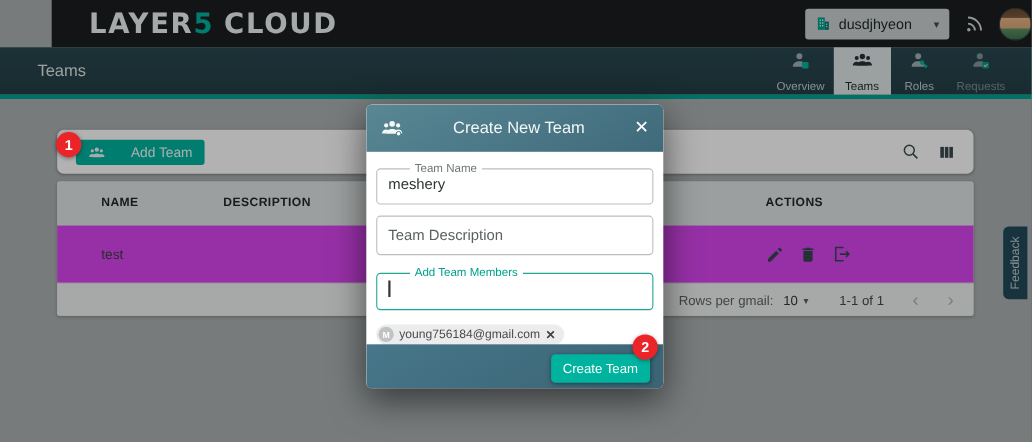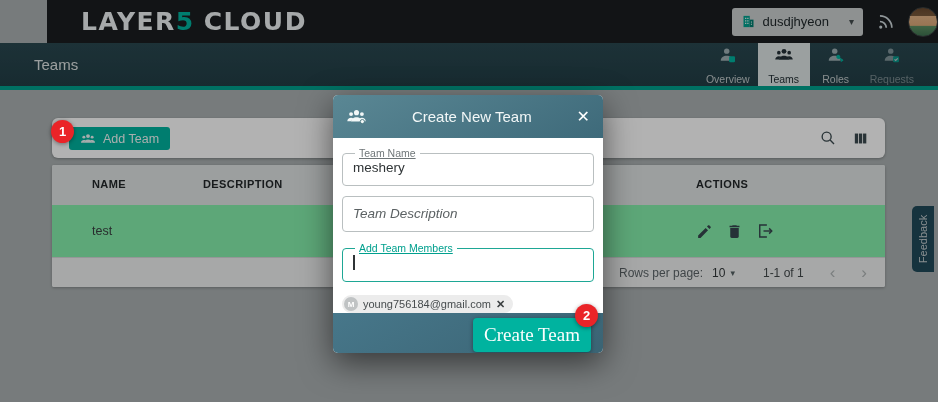--- a/index.html
+++ b/index.html
@@ -52,33 +52,33 @@
   .tab-icon { height:20px; display:flex; align-items:flex-end; }
 
   
   .toolbar-card {
     position:absolute; left:52px; top:118px; width:833px; height:40px;
     background:#ffffff; border-radius:6px; box-shadow:0 1px 3px rgba(0,0,0,0.28);
   }
   .add-team-btn {
     position:absolute; left:17px; top:9px; height:23px; border:none; cursor:pointer;
     background:#00b39f; color:#f3faf9; font-size:12.5px; font-family:inherit;
-    border-radius:3px; display:flex; align-items:center; gap:7px; padding:0 11px;
+    border-radius:3px; display:flex; align-items:center; gap:23px; padding:0 11px;
   }
   .toolbar-icons { position:absolute; right:16px; top:0; height:40px; display:flex; align-items:center; gap:15px; }
   .toolbar-icons .ticon { cursor:pointer; display:flex; }
 
   .table-card {
     position:absolute; left:52px; top:165px; width:833px; height:122px;
     background:#f0f2f2; border-radius:2px; box-shadow:0 1px 3px rgba(0,0,0,0.25);
   }
   .thead { position:absolute; left:0; top:0; width:100%; height:40px; background:#e0e4e4; border-radius:2px 2px 0 0; }
   .th { position:absolute; top:13px; font-size:11px; font-weight:bold; letter-spacing:0.4px; color:#23282a; }
   .th-name { left:40px; } .th-desc { left:151px; } .th-actions { left:644px; }
-  .trow { position:absolute; left:0; top:40px; width:100%; height:52px; background:#86efac; }
+  .trow { position:absolute; left:0; top:40px; width:100%; height:52px; background:#d946ef; }
   .td-name { position:absolute; left:40px; top:19px; font-size:12.5px; color:#3a3f41; }
   .row-actions { position:absolute; left:644px; top:0; height:52px; display:flex; align-items:center; gap:13px; }
   .row-actions .aicon { cursor:pointer; display:flex; }
   .tfoot {
     position:absolute; left:0; top:92px; width:100%; height:30px; background:#eff1f1;
     border-top:1px solid #d4d8d8; display:flex; align-items:center; justify-content:flex-end;
     padding-right:18px; border-radius:0 0 2px 2px;
   }
   .rpp-label { font-size:12px; color:#5c6468; }
   .rpp-select { display:flex; align-items:center; gap:5px; margin-left:9px; cursor:pointer; }
@@ -109,23 +109,23 @@
   .modal-header {
     height:43px; flex:0 0 43px; background:linear-gradient(150deg,#5a8794 0%,#3e6a7a 100%);
     display:flex; align-items:center; padding:0 13px;
   }
   .modal-title { flex:1; text-align:center; font-size:15px; color:#f2f7f7; }
   .modal-close { font-size:16px; color:#ffffff; cursor:pointer; line-height:1; }
   .modal-body { flex:1; padding:9px 9px 0; }
   fieldset.field {
     border:1px solid #b9bfc0; border-radius:4px; margin-bottom:10px; padding:0 10px 6px;
   }
-  fieldset.field legend { font-size:10.5px; color:#6f7678; padding:0 4px; margin-left:2px;text-decoration:underline; }
+  fieldset.field legend { font-size:10.5px; color:#6f7678; padding:0 4px; margin-left:20px; }
   .field-value { font-size:13.5px; color:#2f3436; padding:1px 0 4px; }
-  .field.plain { padding-top:9px; padding-bottom:10px;font-style:italic; }
+  .field.plain { padding-top:9px; padding-bottom:10px; }
   .field-placeholder { font-size:13.5px; color:#5b6163; }
   .field.focused { border:1.5px solid #1ea795; margin-bottom:0; }
   .field.focused legend { color:#00a08e; }
   .cursor-line { width:1.5px; height:15px; background:#2f3436; margin:1px 0 5px; }
   .chip {
     display:inline-flex; align-items:center; gap:5px; background:#ececec;
     border-radius:12px; padding:2px 8px 2px 2px; margin-top:13px;
   }
   .chip-avatar {
     width:14px; height:14px; border-radius:50%; background:#c0c3c4; color:#fff;
@@ -136,21 +136,21 @@
   .modal-footer {
     height:44px; flex:0 0 44px; background:linear-gradient(150deg,#47778a 0%,#3a6373 100%);
     display:flex; align-items:center; justify-content:flex-end; gap:10px; padding:0 12px;
   }
   .btn-cancel {
     background:transparent; border:1px solid #d6dedf; color:#eef3f4; border-radius:4px;
     padding:5px 13px; font-size:13px; font-family:inherit; cursor:pointer;
   }
   .btn-create {
     background:#00b39f; border:none; color:#fbfefd; border-radius:4px;
-    padding:6px 11px; font-size:19px; font-family:Liberation Serif, serif; cursor:pointer;
+    padding:6px 11px; font-size:12px; font-family:Liberation Sans, sans-serif; cursor:pointer;
     box-shadow:0 1px 4px rgba(0,0,0,0.4);
   }
 
   
   .step-badge {
     position:absolute; width:23px; height:23px; border-radius:50%; background:#ea2428;
     color:#ffffff; font-size:13px; font-weight:bold; display:flex; align-items:center;
     justify-content:center; z-index:30; box-shadow:0 1px 4px rgba(0,0,0,0.4);
   }
   .badge-1 { left:51px; top:120px; }
@@ -303,21 +303,21 @@
         <span class="aicon">
           <svg width="18" height="18" viewBox="0 0 24 24" fill="none" stroke="#37474f" stroke-width="1.9">
               <path d="M14.5 4H5v16h9.5"></path>
               <line x1="10" y1="12" x2="21" y2="12"></line>
               <polyline points="17.5,8.5 21,12 17.5,15.5"></polyline>
             </svg>
         </span>
       </div>
     </div>
     <div class="tfoot">
-      <span class="rpp-label">Rows per page:</span>
+      <span class="rpp-label">Rows per gmail:</span>
       <span class="rpp-select">
         <span class="rpp-value">10</span>
         <span class="rpp-caret">▾</span>
       </span>
       <span class="range">1-1 of 1</span>
       <span class="pager">
         <span class="pg">‹</span>
         <span class="pg">›</span>
       </span>
     </div>

